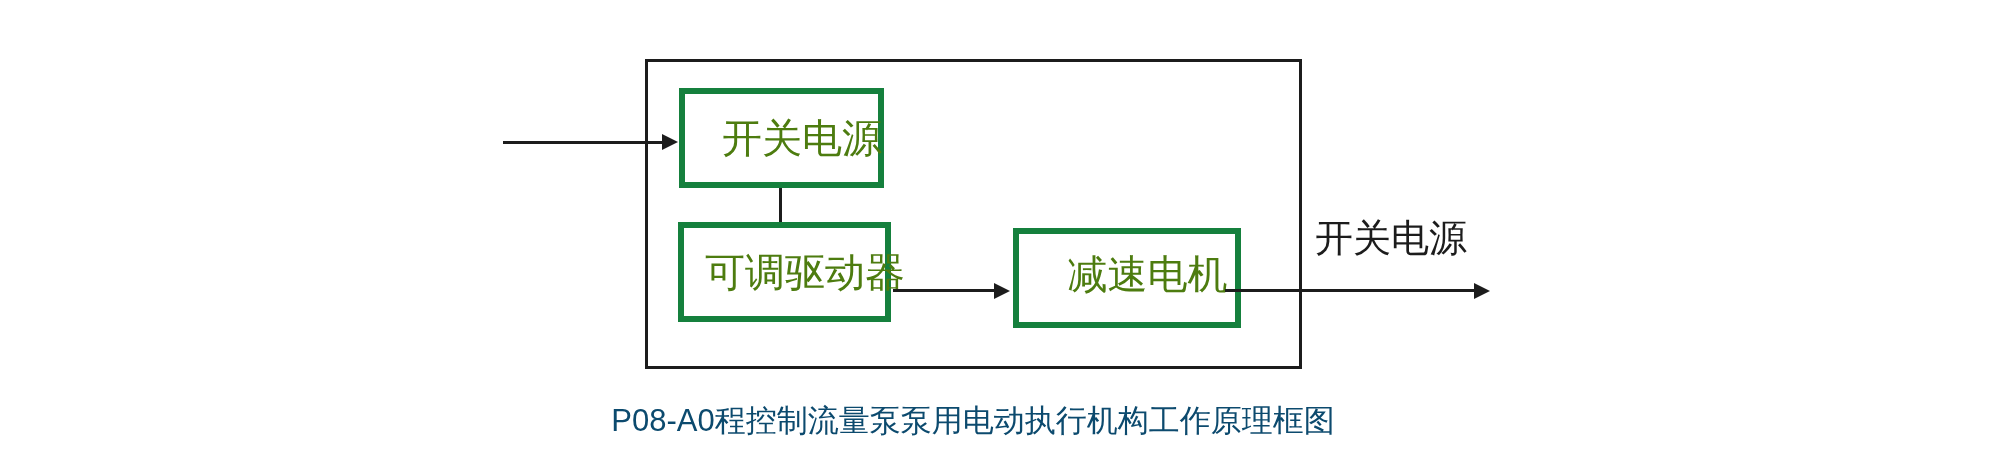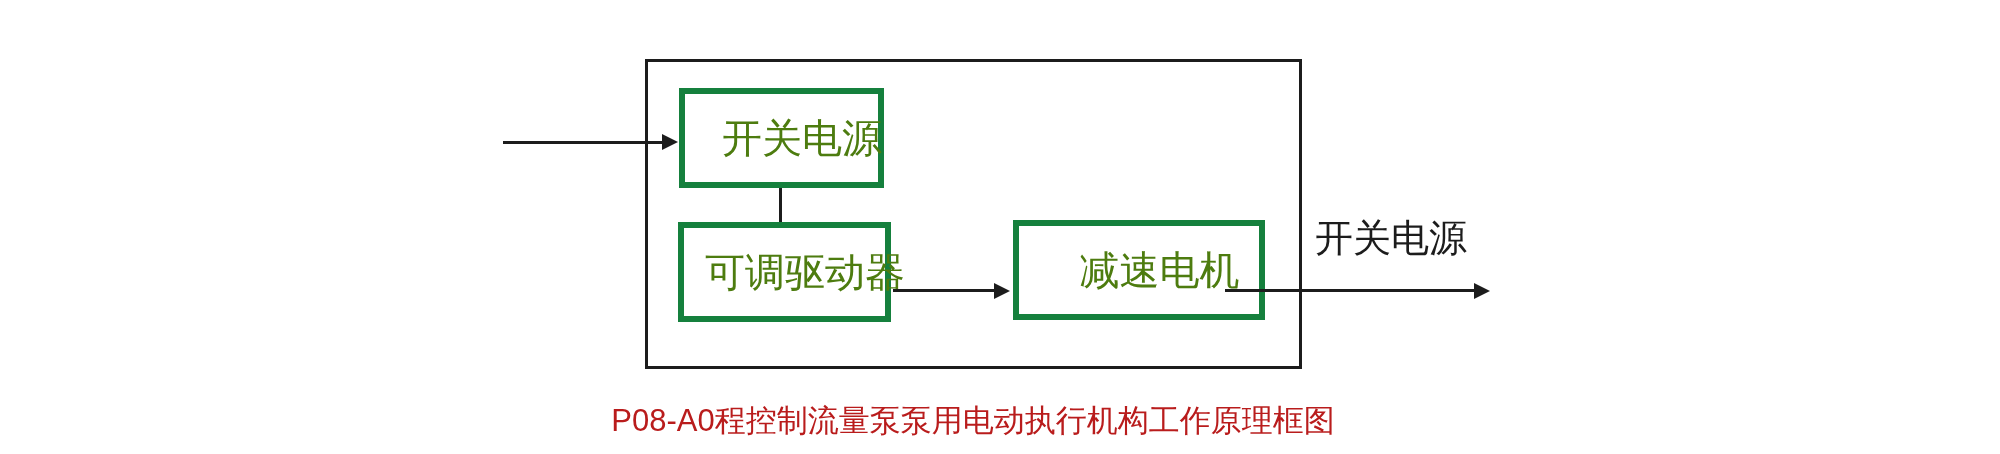--- a/index.html
+++ b/index.html
@@ -35,21 +35,21 @@
     align-items: center;
     justify-content: center;
     font-size: 40px;
     line-height: 1;
     white-space: nowrap;
     color: #4d7c0f;
     padding-left: 41px;
   }
   .node-power  { left: 679px;  top: 88px;  width: 205px; height: 100px; }
   .node-driver { left: 678px;  top: 222px; width: 213px; height: 100px; }
-  .node-motor  { left: 1013px; top: 220px; width: 252px; height: 100px; }
+  .node-motor  { left: 1013px; top: 228px; width: 228px; height: 100px; font-family: Liberation Mono, monospace; }
 
   .shaft-h {
     position: absolute;
     height: 3px;
     background: #1c1c1c;
   }
   .shaft-v {
     position: absolute;
     width: 3px;
     background: #1c1c1c;
@@ -90,21 +90,21 @@
   }
   .caption {
     position: absolute;
     left: 473px;
     top: 403px;
     width: 1000px;
     text-align: center;
     font-size: 31px;
     line-height: 36px;
     white-space: nowrap;
-    color: #b91c1c;
+    color: #0c4a6e;
   }
 </style>
 </head>
 <body>
 
 <div class="canvas">
 
   <div class="outer-box"></div>
 
   <div class="shaft-h input-shaft"></div>

